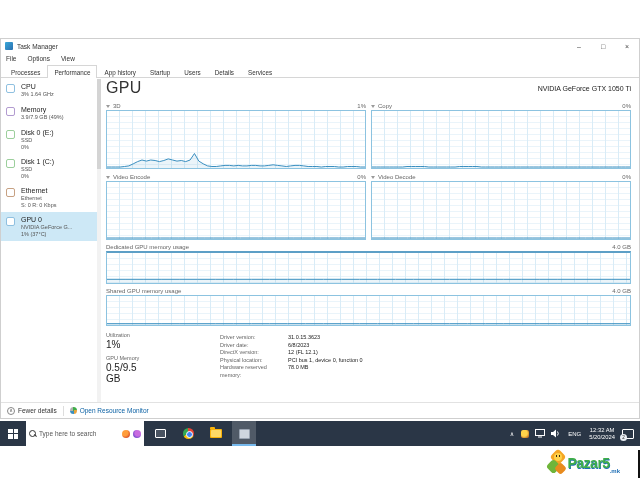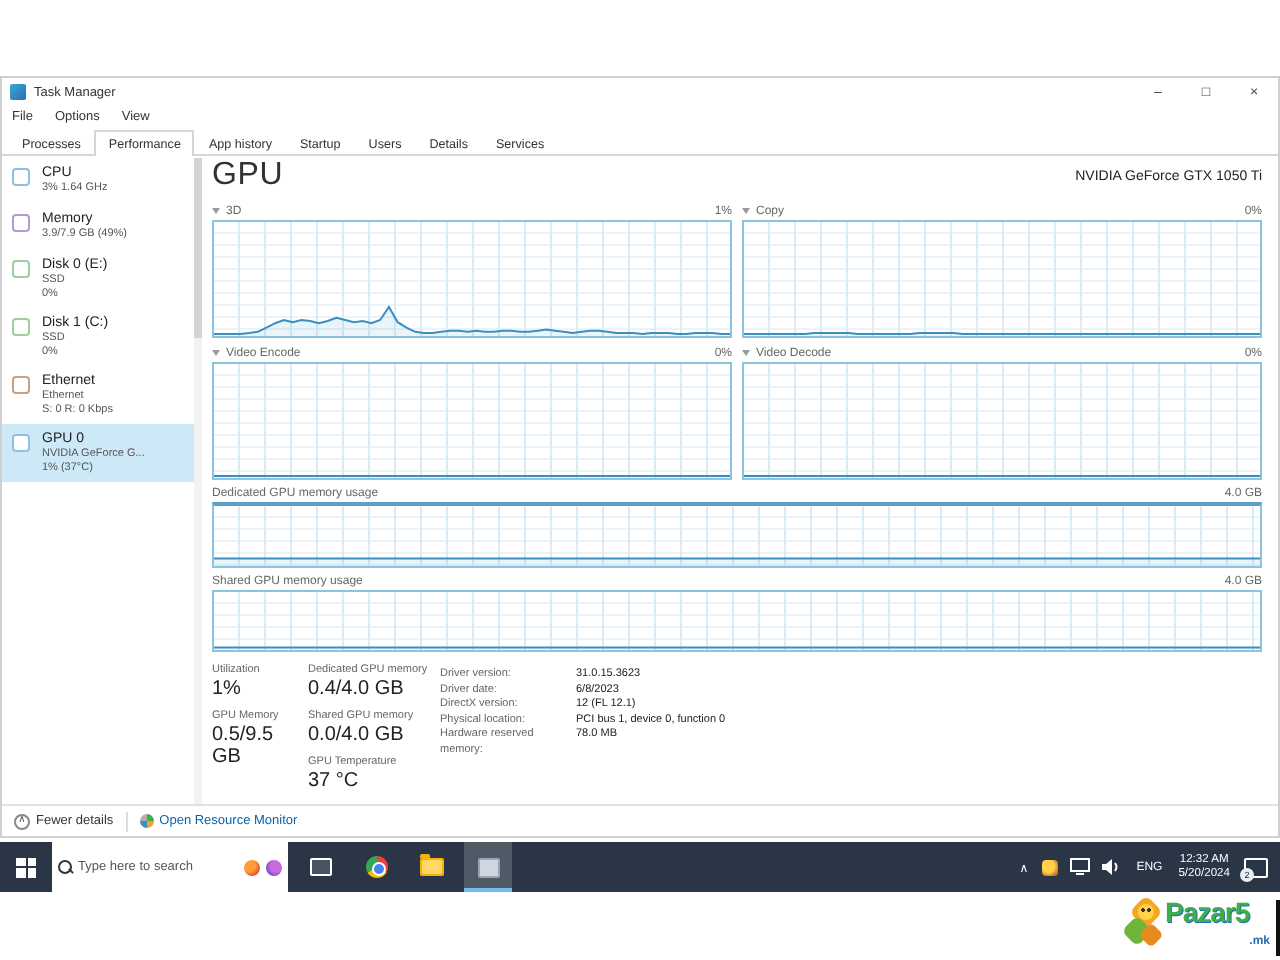--- a/index.html
+++ b/index.html
@@ -109,21 +109,21 @@
   #tray { margin-left:auto; display:flex; align-items:center; height:25px; color:#fff; }
   #tray-chevron { font-size:6px; color:#fff; padding:0 4px; }
   #tray-color-icon { width:8px; height:8px; border-radius:2px; background:radial-gradient(circle at 40% 40%, #ffd24a 0 45%, #c77c2a 75%); margin:0 3px; }
   .tray-svg { margin:0 3px; }
   #tray-lang { font-size:6px; padding:0 4px; }
   #tray-clock { text-align:center; font-size:5.8px; line-height:7px; padding:0 4px; }
   #action-center { position:relative; width:12px; height:10px; border:1px solid #fff; border-radius:1px; margin:0 6px 0 3px; }
   #ac-badge { position:absolute; left:-3px; bottom:-3px; width:7px; height:7px; border-radius:50%; background:#e9eef4; color:#222; font-size:4.5px; display:flex; align-items:center; justify-content:center; }
 
   
-  #watermark { position:absolute; right:5px; bottom:2px; height:30px; display:flex; }
+  #watermark { position:absolute; right:20px; bottom:2px; height:30px; display:flex; align-items:center; }
   #wm-logo { position:relative; width:22px; height:28px; }
   .wm-shape { position:absolute; border-radius:30%; }
   #wm-orange { width:12px; height:12px; background:#f5a623; transform:rotate(45deg); left:6px; top:2px; }
   #wm-face { width:8px; height:8px; border-radius:50%; background:radial-gradient(circle at 32% 38%, #3a2a10 0 12%, transparent 14%), radial-gradient(circle at 68% 38%, #3a2a10 0 12%, transparent 14%), #ffd24a; left:8px; top:4px; position:absolute; }
   #wm-green { width:11px; height:11px; background:#6fb53a; transform:rotate(45deg); left:2px; top:12px; }
   #wm-orange2 { width:9px; height:9px; background:#e88b1e; transform:rotate(45deg); left:10px; top:15px; }
   #wm-text { font-size:14px; font-weight:bold; color:#3fae49; text-shadow:0.5px 0.5px 0 #1f6fb5; letter-spacing:-0.5px; }
   #wm-suffix { font-size:6px; font-weight:bold; color:#1f6fb5; align-self:flex-end; margin-bottom:4px; }
   #wm-bar { position:absolute; right:0; bottom:2px; width:2px; height:28px; background:#111; }
 </style>
@@ -269,28 +269,20 @@
             <polyline points="0,27.7 18.03448275862069,27.7 36.06896551724138,27.7 54.10344827586207,27.7 72.13793103448276,27.7 90.17241379310346,27.7 108.20689655172414,27.7 126.24137931034484,27.7 144.27586206896552,27.7 162.31034482758622,27.7 180.34482758620692,27.7 198.3793103448276,27.7 216.41379310344828,27.7 234.44827586206898,27.7 252.48275862068968,27.7 270.51724137931035,27.7 288.55172413793105,27.7 306.5862068965517,27.7 324.62068965517244,27.7 342.6551724137931,27.7 360.68965517241384,27.7 378.7241379310345,27.7 396.7586206896552,27.7 414.7931034482759,27.7 432.82758620689657,27.7 450.8620689655172,27.7 468.89655172413796,27.7 486.9310344827586,27.7 504.96551724137936,27.7 523,27.7" fill="none" stroke="#3a8fc0" stroke-width="1"></polyline>
           </svg>
         </div>
 
       <div id="stats">
         <div id="stat-col1">
           <div class="stat-label" style="margin-top:0">Utilization</div>
           <div class="stat-value">1%</div>
           <div class="stat-label">GPU Memory</div>
           <div class="stat-value">0.5/9.5 GB</div>
-        </div>
-        <div id="stat-col2">
-          <div class="stat-label" style="margin-top:0">Dedicated GPU memory</div>
-          <div class="stat-value">0.4/4.0 GB</div>
-          <div class="stat-label">Shared GPU memory</div>
-          <div class="stat-value">0.0/4.0 GB</div>
-          <div class="stat-label">GPU Temperature</div>
-          <div class="stat-value">37 °C</div>
         </div>
         <div id="detail-list">
           <div class="detail-row">
               <span class="detail-label">Driver version:</span>
               <span class="detail-value">31.0.15.3623</span>
             </div>
           <div class="detail-row">
               <span class="detail-label">Driver date:</span>
               <span class="detail-value">6/8/2023</span>
             </div>

